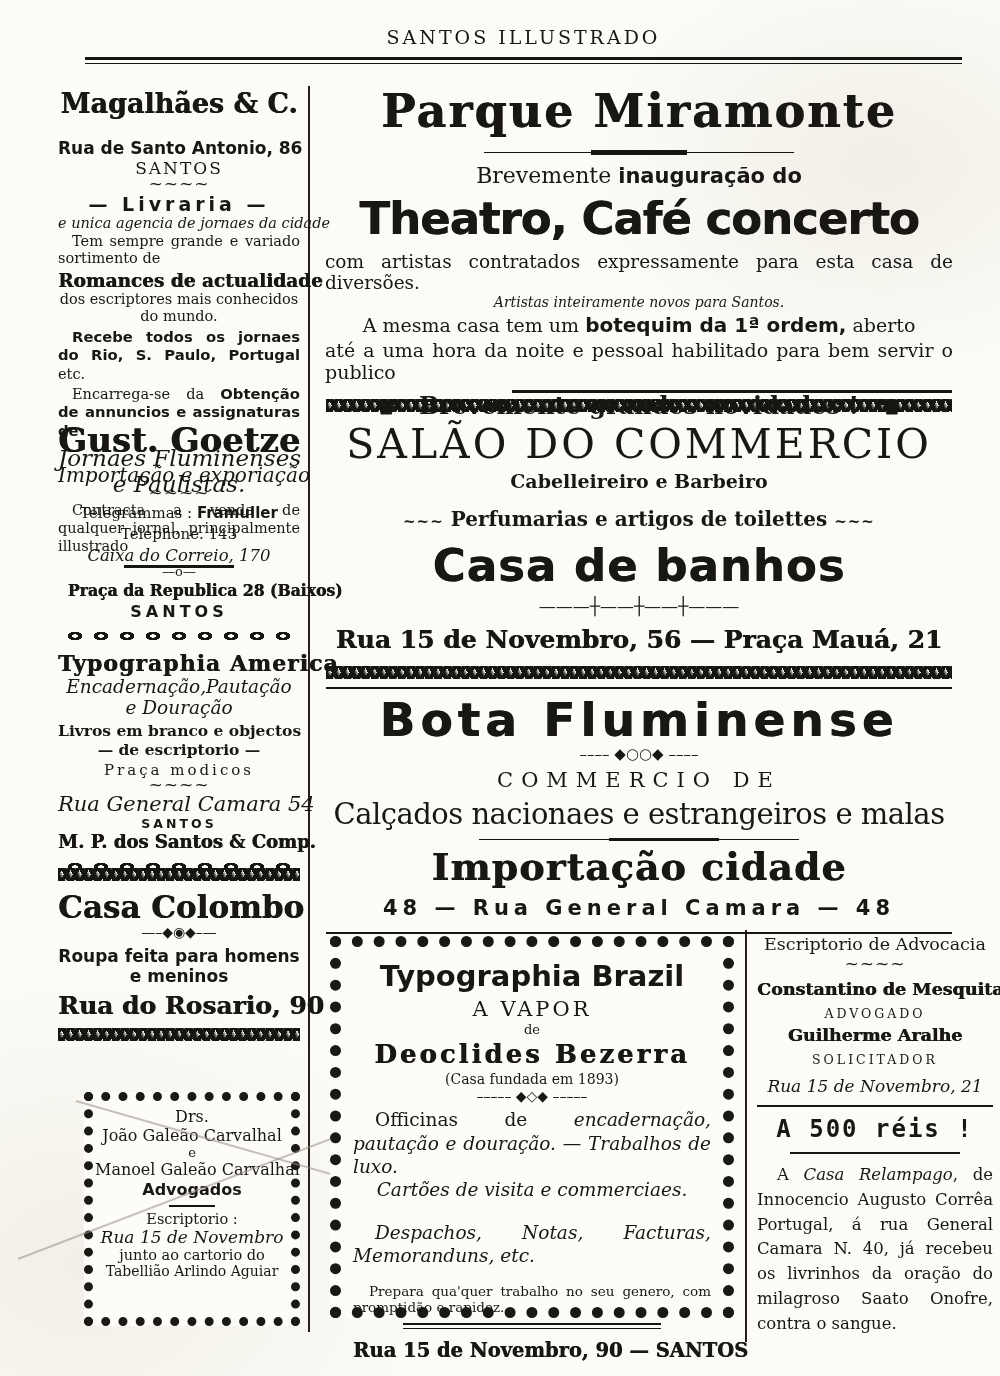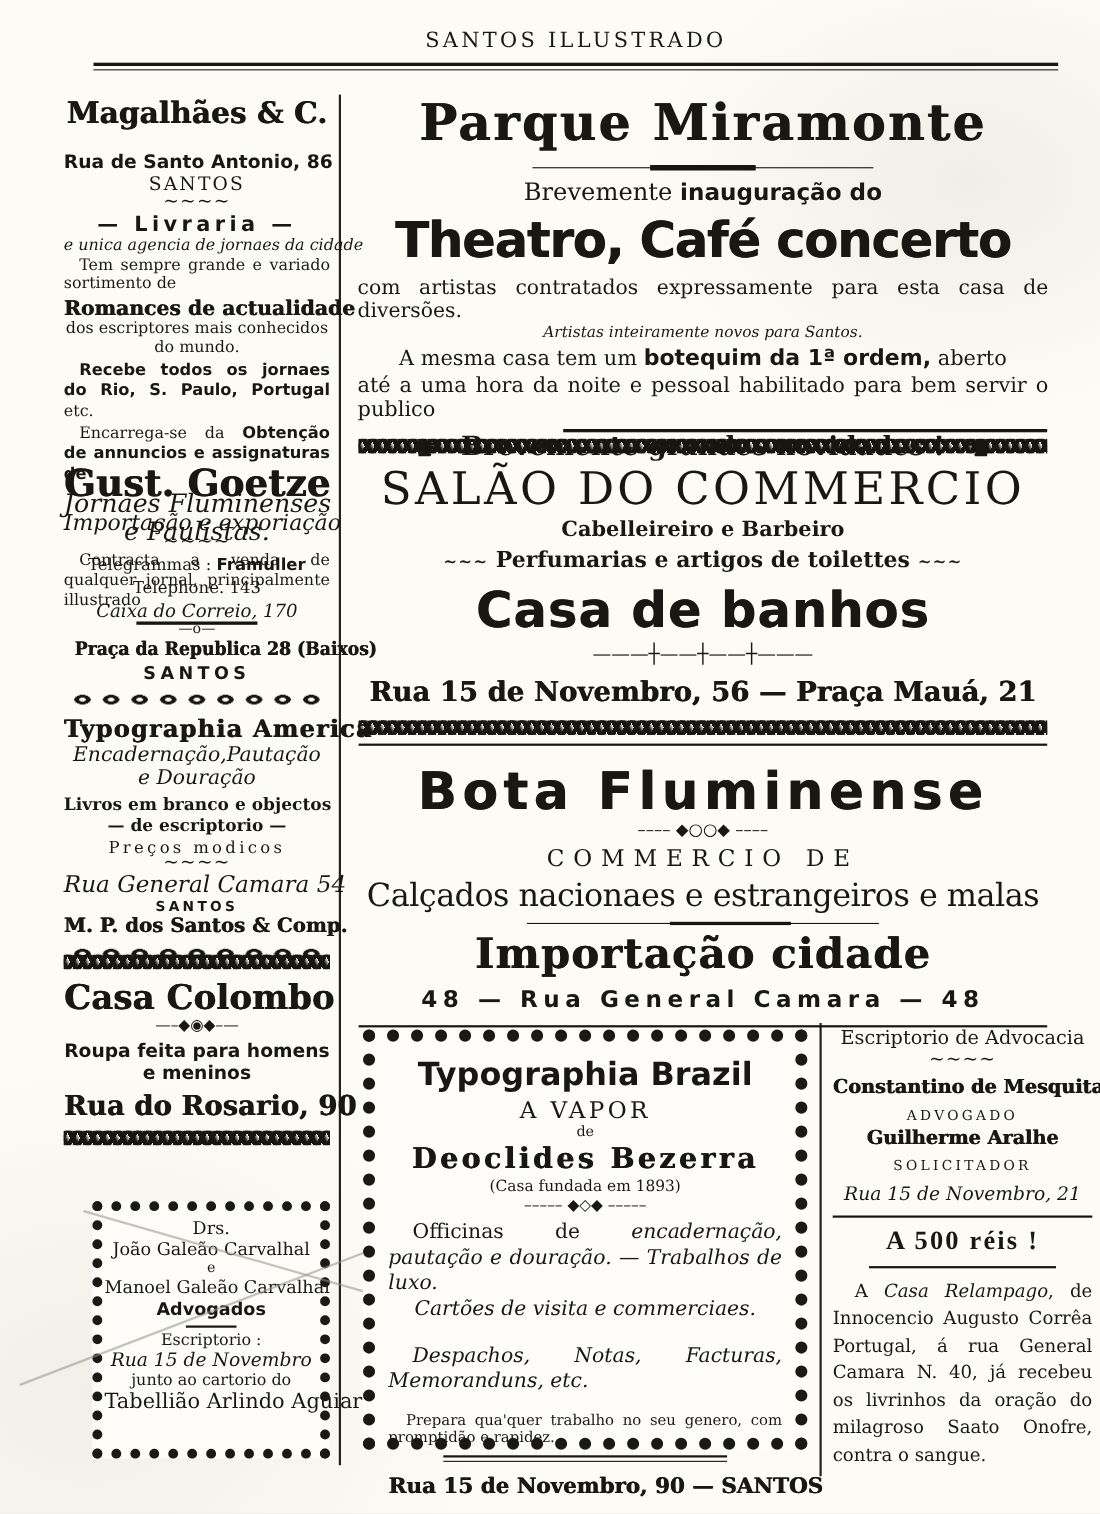--- a/index.html
+++ b/index.html
@@ -98,21 +98,21 @@
     <div class="sans b" style="font-size:16px;letter-spacing:4px;margin-top:2px;">SANTOS</div>
     <div class="ovals"></div>
   </div>
 
   <div class="abs ctr" style="left:58px;top:650px;width:242px;">
     <div class="fat nowrap" style="font-size:22px;letter-spacing:1px;">Typographia America</div>
     <div class="it nowrap" style="font-size:18.5px;">Encadernação,Pautação</div>
     <div class="it nowrap" style="font-size:18.5px;">e Douração</div>
     <div class="b nowrap" style="font-size:15.5px;margin-top:3px;">Livros em branco e objectos</div>
     <div class="b nowrap" style="font-size:15.5px;">— de escriptorio —</div>
-    <div class="nowrap" style="font-size:15px;letter-spacing:3px;margin-top:2px;">Preços modicos</div>
+    <div class="nowrap" style="font-size:15px;letter-spacing:3px;margin-top:2px;">Praça modicos</div>
     <span class="squig">~~~~</span>
     <div class="it nowrap" style="font-size:21px;margin-top:2px;">Rua General Camara 54</div>
     <div class="sans b" style="font-size:12.5px;letter-spacing:3px;">SANTOS</div>
     <div class="fat nowrap" style="font-size:18px;">M. P. dos Santos &amp; Comp.</div>
     <div class="ovals"></div>
   </div>
 
   <div class="abs ctr" style="left:58px;top:868px;width:242px;">
     <div class="braid"></div>
     <div class="fat nowrap" style="font-size:31px;margin-top:8px;">Casa Colombo</div>
@@ -126,21 +126,21 @@
   <div class="abs ctr frame" style="left:84px;top:1092px;width:216px;height:234px;box-sizing:border-box;padding:6px 2px;">
     <div style="font-size:16px;">Drs.</div>
     <div class="nowrap" style="font-size:16px;">João Galeão Carvalhal</div>
     <div style="font-size:13px;">e</div>
     <div class="nowrap" style="font-size:16px;">Manoel Galeão Carvalhal</div>
     <div class="sans b" style="font-size:16px;margin-top:1px;">Advogados</div>
     <div style="width:46px;height:2px;background:#17150f;margin:6px auto 4px;"></div>
     <div style="font-size:14.5px;">Escriptorio :</div>
     <div class="it nowrap" style="font-size:17px;">Rua 15 de Novembro</div>
     <div style="font-size:14.5px;">junto ao cartorio do</div>
-    <div class="nowrap" style="font-size:19px;">Tabellião Arlindo Aguiar</div>
+    <div class="nowrap" style="font-size:14px;">Tabellião Arlindo Aguiar</div>
   </div>
 
   <div class="crease" style="left:18px;top:1258px;width:370px;transform:rotate(-21deg);"></div>
   <div class="crease" style="left:76px;top:1100px;width:320px;transform:rotate(16deg);"></div>
 
   <div class="abs ctr" style="left:325px;top:84px;width:628px;">
     <div class="fat nowrap" style="font-size:46px;letter-spacing:2px;">Parque Miramonte</div>
     <div class="mira-div"></div>
     <div style="font-size:22px;"><span>Brevemente </span><span class="sans b" style="font-size:21px;">inauguração do</span></div>
     <div class="sans fat nowrap" style="font-size:45px;letter-spacing:-1px;margin-top:4px;">Theatro, Café concerto</div>
@@ -149,21 +149,21 @@
     <div style="font-size:19px;margin-top:3px;"><span>A mesma casa tem um </span><span class="sans b" style="font-size:20px;">botequim da 1ª ordem,</span><span> aberto</span></div>
     <div class="jlast" style="font-size:19px;margin-top:2px;">até a uma hora da noite e pessoal habilitado para bem servir o publico</div>
     <div style="font-size:24px;margin-top:8px;"><span class="hand">☛</span>&nbsp;&nbsp;<span class="b">Brevemente grandes novidades !</span>&nbsp;&nbsp;<span class="hand">☚</span></div>
   </div>
   <div class="abs rule3" style="left:512px;top:390px;width:440px;"></div>
 
   <div class="abs ctr" style="left:326px;top:399px;width:626px;">
     <div class="braid"></div>
     <div class="nowrap" style="font-size:41px;letter-spacing:3px;margin-top:8px;">SALÃO DO COMMERCIO</div>
     <div class="b" style="font-size:19px;margin-top:2px;">Cabelleireiro e Barbeiro</div>
-    <div class="b nowrap" style="font-size:20px;margin-top:4px;"><span class="squig" style="display:inline;font-size:15px;">~~~</span>&nbsp;<span>Perfumarias e artigos de toilettes</span>&nbsp;<span class="squig" style="display:inline;font-size:15px;">~~~</span></div>
+    <div class="b nowrap" style="font-size:20px;margin-top:15px;"><span class="squig" style="display:inline;font-size:15px;">~~~</span>&nbsp;<span>Perfumarias e artigos de toilettes</span>&nbsp;<span class="squig" style="display:inline;font-size:15px;">~~~</span></div>
     <div class="sans fat nowrap" style="font-size:45px;letter-spacing:1px;margin-top:8px;">Casa de banhos</div>
     <div style="font-size:17px;line-height:1;margin-top:6px;">———┼——┼——┼———</div>
     <div class="fat nowrap" style="font-size:25px;margin-top:10px;">Rua 15 de Novembro, 56 — Praça Mauá, 21</div>
     <div class="braid" style="margin-top:12px;"></div>
     <div class="rule2" style="margin-top:8px;"></div>
   </div>
 
   <div class="abs ctr" style="left:326px;top:692px;width:626px;">
     <div class="sans fat nowrap" style="font-size:47px;letter-spacing:5px;">Bota Fluminense</div>
     <div style="font-size:15px;line-height:1;">–––– ◆○○◆ ––––</div>
@@ -192,18 +192,18 @@
 
   <div class="abs ctr" style="left:757px;top:934px;width:236px;">
     <div class="nowrap" style="font-size:17.5px;">Escriptorio de Advocacia</div>
     <span class="squig" style="margin-top:4px;">~~~~</span>
     <div class="fat nowrap" style="font-size:17.5px;margin-top:10px;">Constantino de Mesquita</div>
     <div style="font-size:12.5px;letter-spacing:3px;margin-top:7px;">ADVOGADO</div>
     <div class="fat nowrap" style="font-size:17.5px;margin-top:4px;">Guilherme Aralhe</div>
     <div style="font-size:12.5px;letter-spacing:3px;margin-top:7px;">SOLICITADOR</div>
     <div class="it nowrap" style="font-size:17px;margin-top:9px;">Rua 15 de Novembro, 21</div>
     <div class="rule2" style="margin-top:9px;"></div>
-    <div class="mono b nowrap" style="font-size:24px;letter-spacing:2px;margin-top:8px;font-family:Liberation Serif, serif;">A 500 réis !</div>
+    <div class="mono b nowrap" style="font-size:24px;letter-spacing:2px;margin-top:8px;">A 500 réis !</div>
     <div style="width:170px;height:2px;background:#17150f;margin:9px auto 0;"></div>
     <div class="just" style="font-size:16.5px;line-height:1.5;text-indent:20px;margin-top:9px;"><span>A </span><span class="it">Casa Relampago</span><span>, de Innocencio Augusto Corrêa Portugal, á rua General Camara N. 40, já recebeu os livrinhos da oração do milagroso Saato Onofre, contra o sangue.</span></div>
   </div>
 
 </div>
 
 </body></html>

